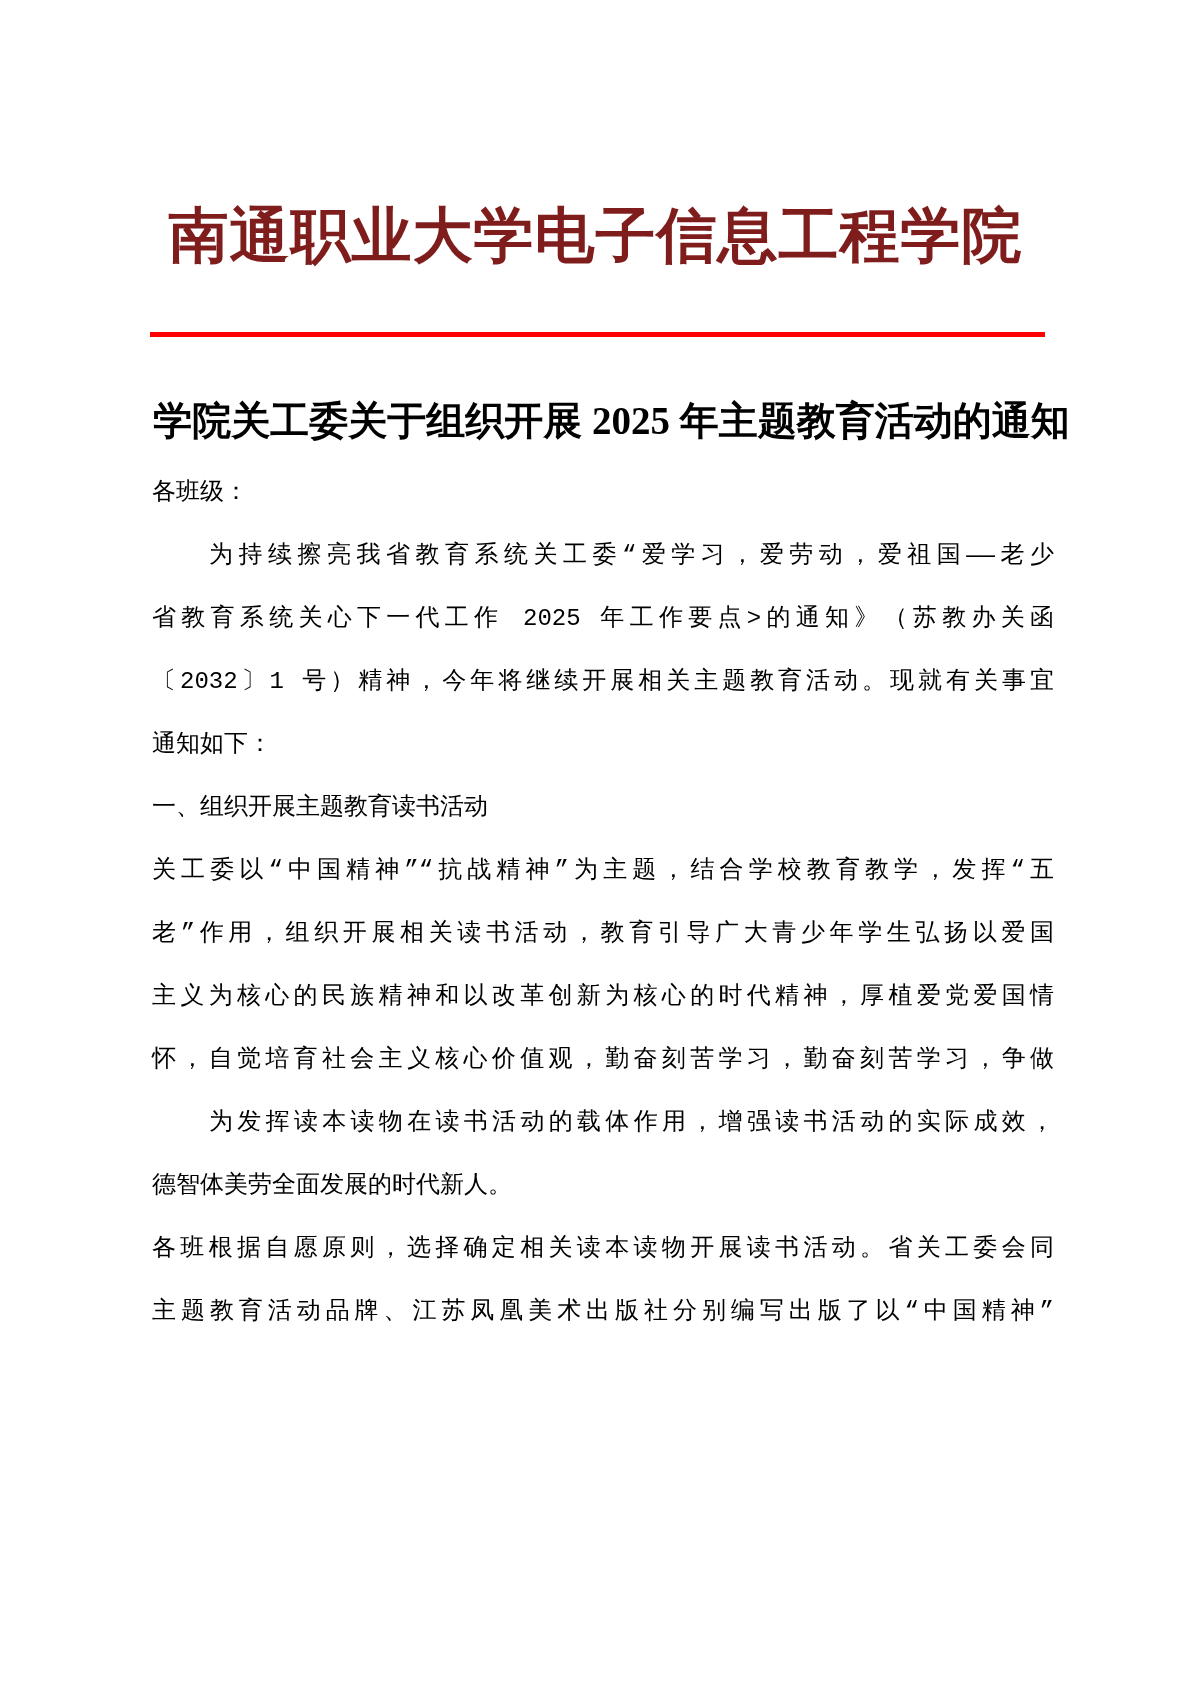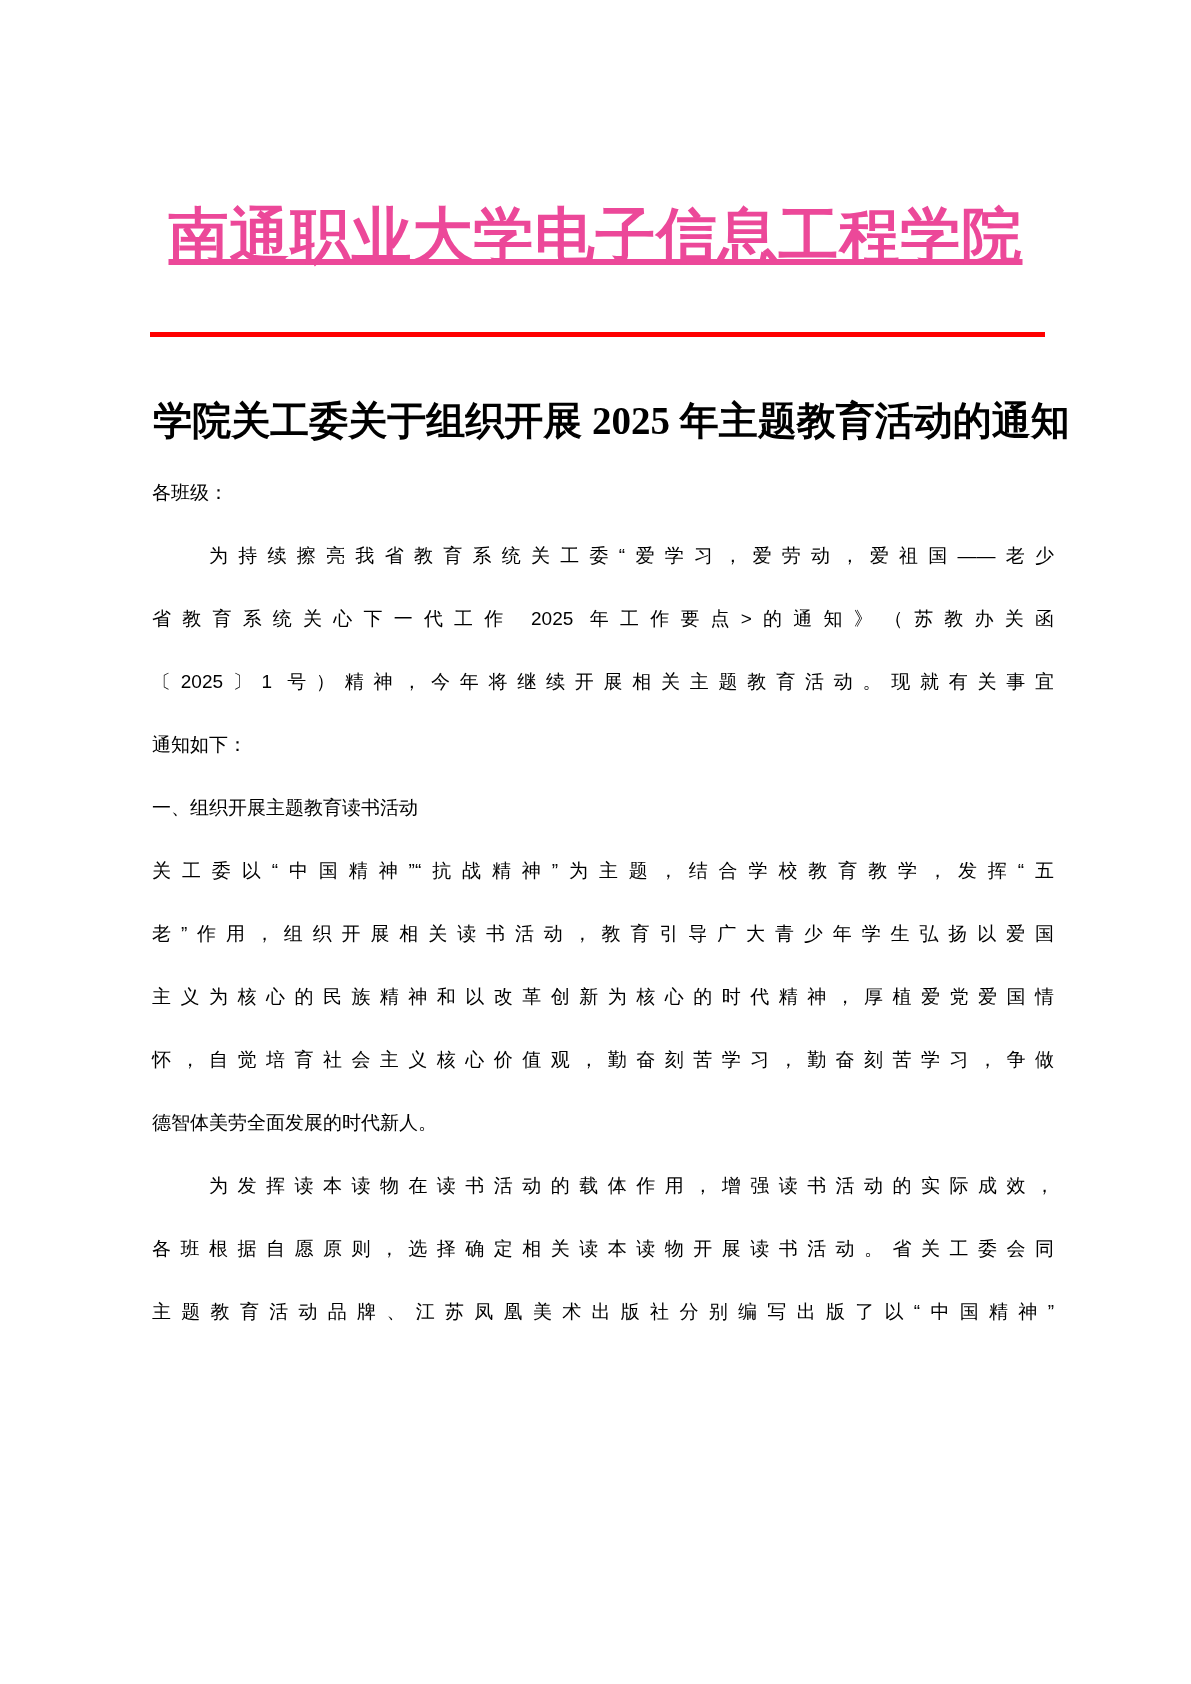--- a/index.html
+++ b/index.html
@@ -46,58 +46,58 @@
     font-size: 39px;
     line-height: 50px;
     color: #000000;
     white-space: nowrap;
   }
   .body-text {
     position: absolute;
     left: 152px;
     top: 461px;
     width: 902px;
-    font-family: Liberation Sans, sans-serif;
-    font-size: 19px;
+    font-family: Liberation Mono, monospace;
+    font-size: 24px;
     color: #000000;
   }
   .line {
     height: 63px;
     line-height: 63px;
     overflow: visible;
   }
   .line.indent {
     text-indent: 57px;
   }
   .line.fill {
     text-align: justify;
     text-align-last: justify;
   }
 </style>
 </head>
 <body>
 
 <div class="page">
 
-  <div class="letterhead" style="color: #ec4899; text-decoration: underline;">南通职业大学电子信息工程学院</div>
+  <div class="letterhead" style="color: #7f1d1d;">南通职业大学电子信息工程学院</div>
 
   <div class="divider" style="background-color: rgb(255, 0, 0);"></div>
 
   <h1 class="doc-title">学院关工委关于组织开展 2025 年主题教育活动的通知</h1>
 
   <div class="body-text">
       <div class="line">各班级：</div>
       <div class="line indent fill">为持续擦亮我省教育系统关工委“爱学习，爱劳动，爱祖国——老少</div>
       <div class="line fill">省教育系统关心下一代工作 2025 年工作要点&gt;的通知》（苏教办关函</div>
-      <div class="line fill">〔2025〕1 号）精神，今年将继续开展相关主题教育活动。现就有关事宜</div>
+      <div class="line fill">〔2032〕1 号）精神，今年将继续开展相关主题教育活动。现就有关事宜</div>
       <div class="line">通知如下：</div>
       <div class="line">一、组织开展主题教育读书活动</div>
       <div class="line fill">关工委以“中国精神”“抗战精神”为主题，结合学校教育教学，发挥“五</div>
       <div class="line fill">老”作用，组织开展相关读书活动，教育引导广大青少年学生弘扬以爱国</div>
       <div class="line fill">主义为核心的民族精神和以改革创新为核心的时代精神，厚植爱党爱国情</div>
       <div class="line fill">怀，自觉培育社会主义核心价值观，勤奋刻苦学习，勤奋刻苦学习，争做</div>
+      <div class="line indent fill">为发挥读本读物在读书活动的载体作用，增强读书活动的实际成效，</div>
       <div class="line">德智体美劳全面发展的时代新人。</div>
-      <div class="line indent fill">为发挥读本读物在读书活动的载体作用，增强读书活动的实际成效，</div>
       <div class="line fill">各班根据自愿原则，选择确定相关读本读物开展读书活动。省关工委会同</div>
       <div class="line fill">主题教育活动品牌、江苏凤凰美术出版社分别编写出版了以“中国精神”</div>
     </div>
 
 </div>
 
 </body></html>

